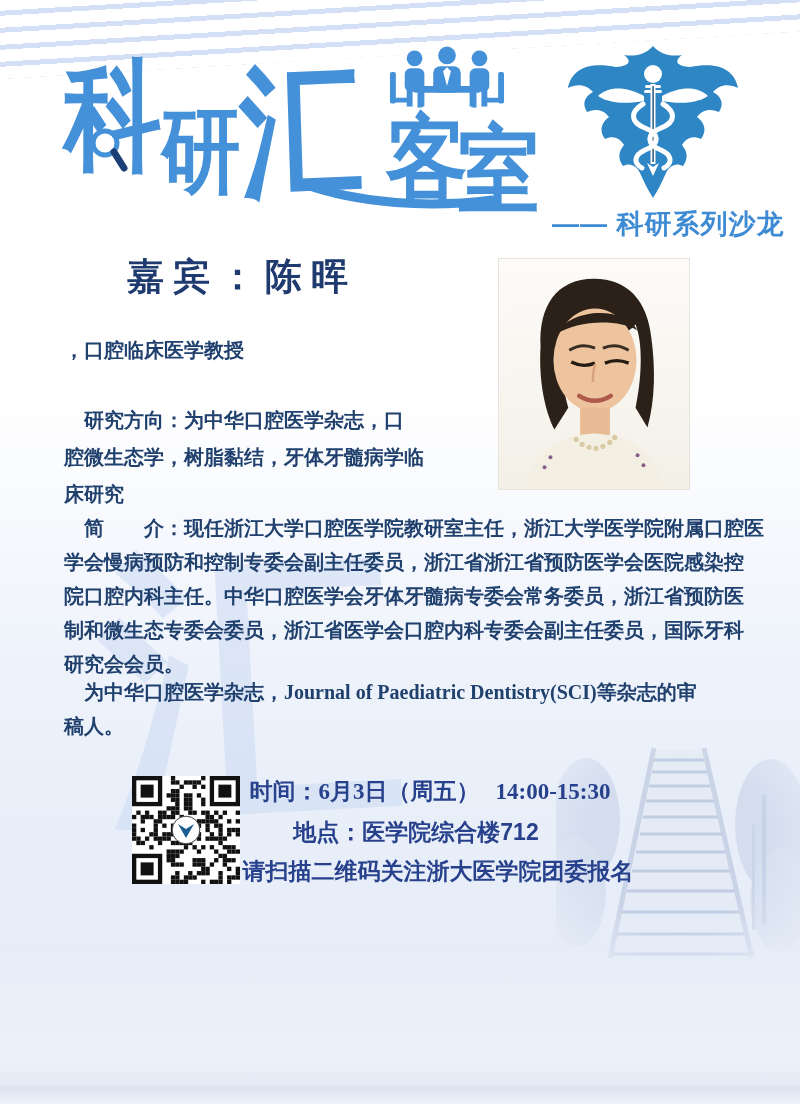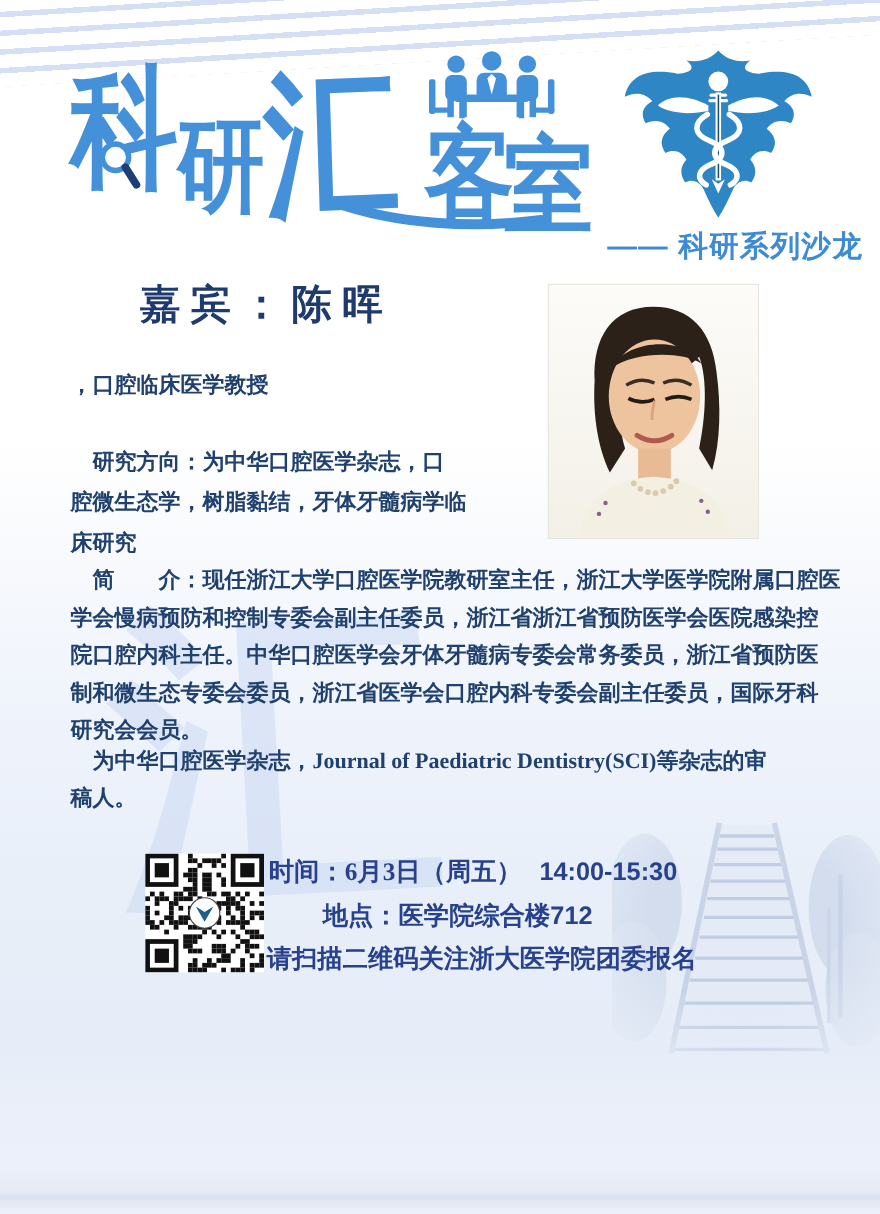--- a/index.html
+++ b/index.html
@@ -46,21 +46,21 @@
   .indent{padding-left:20px;}
   .position-block{top:332px;}
   .research-block{top:402px;}
   .intro-block{top:511px;}
   .reviewer-block{top:675px;}
   
   .qr{position:absolute; left:132px; top:776px; width:108px; height:108px; background:#fff;}
   .event-block{position:absolute; left:150px; top:772px; width:560px; color:#27418c; font-weight:700; font-size:23px;}
   .e-row{height:40px; line-height:40px; text-align:center; white-space:nowrap;}
   .e-row .val{font-family:"Liberation Sans","DejaVu Sans",sans-serif; font-weight:700;}
-  .e-time .val{margin-left:16px;}
+  .e-time .val{margin-left:16px;font-family:Liberation Serif, serif;}
   .e-loc{transform:translateX(-14px);}
   .e-scan{transform:translateX(8px);}
   
   .stairs{position:absolute; left:556px; top:740px; width:244px; height:218px; opacity:.62;
     filter:blur(.5px);
     -webkit-mask-image:radial-gradient(ellipse 75% 75% at 50% 45%,#000 50%,transparent 100%);
     mask-image:radial-gradient(ellipse 75% 75% at 50% 45%,#000 50%,transparent 100%);}
   
   .footer{position:absolute; left:0; top:1064px; width:100%; text-align:center;
     font-size:13px; color:#3d4f70; font-weight:400;}

